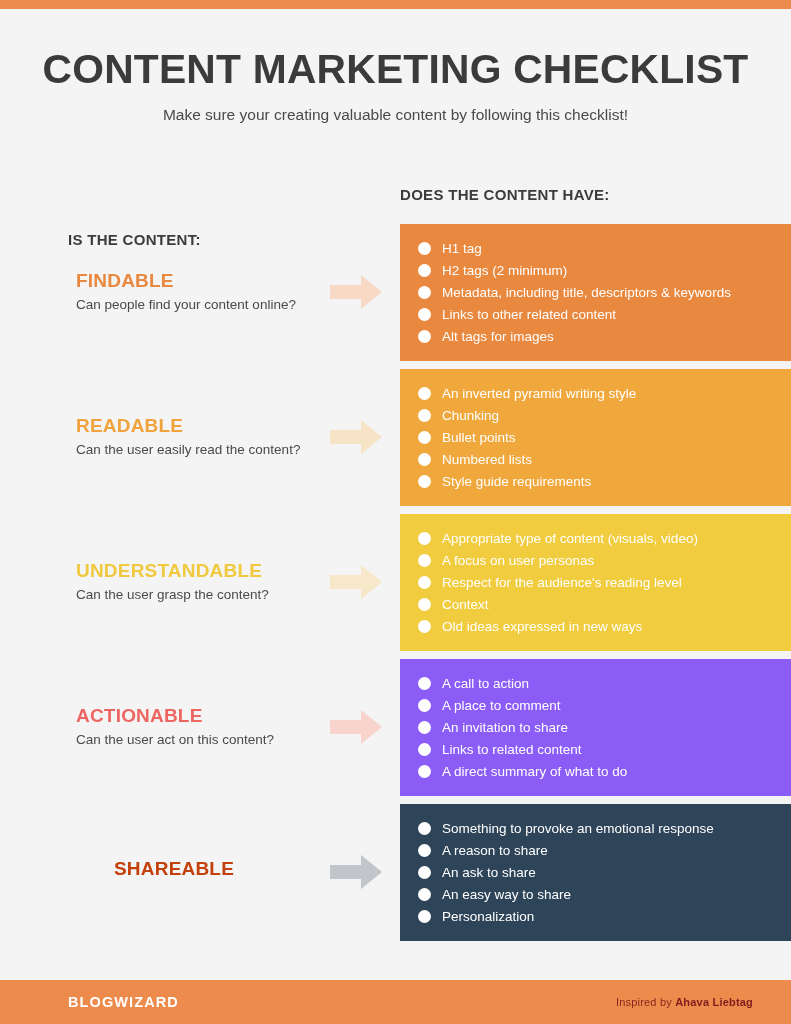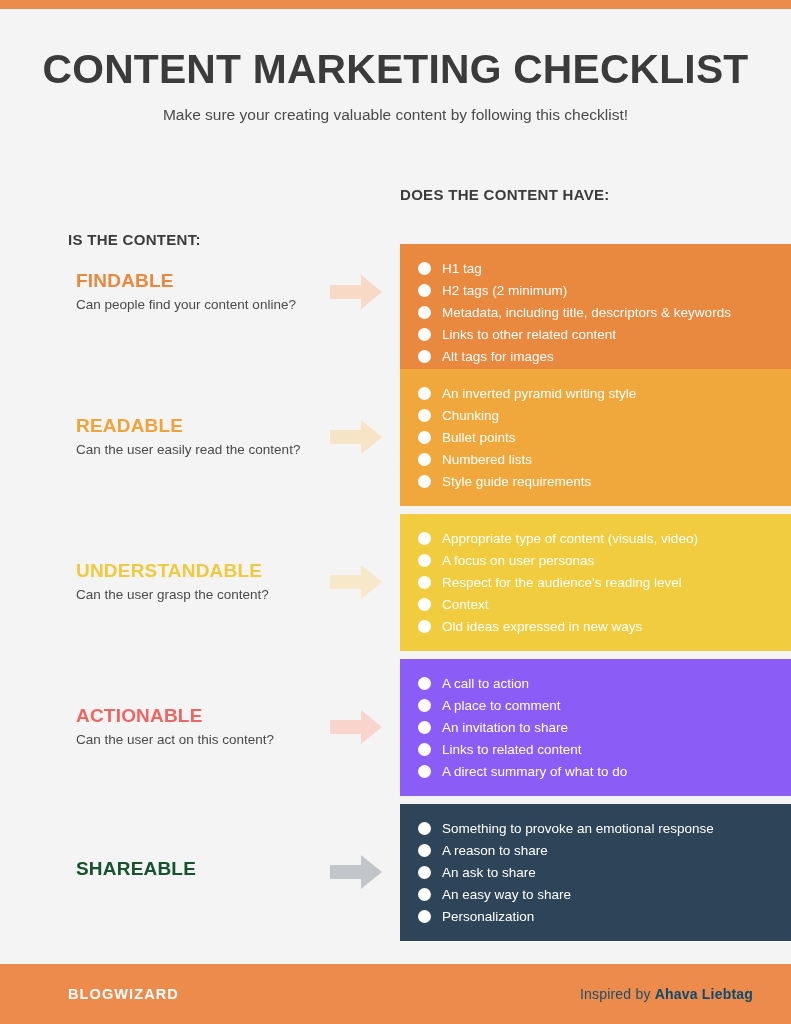--- a/index.html
+++ b/index.html
@@ -150,37 +150,37 @@
   .bullet-text {
     font-size: 13.5px;
     color: #ffffff;
     line-height: 1;
     white-space: nowrap;
   }
 
   
   .footer {
     flex: none;
-    height: 60px;
+    height: 44px;
     background: #ed8b4d;
     display: flex;
     align-items: center;
     justify-content: space-between;
     padding: 0 38px 0 68px;
     box-sizing: border-box;
   }
   .brand {
     color: #ffffff;
     font-size: 14.5px;
     font-weight: bold;
     letter-spacing: 1.1px;
   }
   .credit {
-    color: #0c4a6e;
-    font-size: 14px;
+    color: #7f1d1d;
+    font-size: 11px;
     letter-spacing: 0.2px;
   }
   .credit .credit-prefix { opacity: 0.92; }
   .credit .credit-name { font-weight: bold; }
 </style>
 </head>
 <body>
 
 <div class="page">
 
@@ -200,21 +200,21 @@
       <div class="row" style="top: 0px;">
         <div class="row-label">
           <div class="row-title" style="color: rgb(233, 136, 63);">FINDABLE</div>
           <div class="row-question">Can people find your content online?</div>
         </div>
         <div class="arrow">
           <svg viewBox="0 0 52 34" xmlns="http://www.w3.org/2000/svg">
             <polygon points="0,10 31,10 31,0 52,17 31,34 31,24 0,24" fill="#f7d9c6"></polygon>
           </svg>
         </div>
-        <div class="panel" style="background: rgb(233, 136, 63); margin-top: 20px;">
+        <div class="panel" style="background: rgb(233, 136, 63);">
           <div class="bullet-row">
             <span class="dot"></span>
             <span class="bullet-text">H1 tag</span>
           </div>
           <div class="bullet-row">
             <span class="dot"></span>
             <span class="bullet-text">H2 tags (2 minimum)</span>
           </div>
           <div class="bullet-row">
             <span class="dot"></span>
@@ -324,21 +324,21 @@
             <span class="bullet-text">Links to related content</span>
           </div>
           <div class="bullet-row">
             <span class="dot"></span>
             <span class="bullet-text">A direct summary of what to do</span>
           </div>
         </div>
       </div>
       <div class="row" style="top: 580px;">
         <div class="row-label">
-          <div class="row-title" style="color: #14532d;">SHAREABLE</div>
+          <div class="row-title" style="color: #c2410c; margin-left: 38px;">SHAREABLE</div>
         </div>
         <div class="arrow">
           <svg viewBox="0 0 52 34" xmlns="http://www.w3.org/2000/svg">
             <polygon points="0,10 31,10 31,0 52,17 31,34 31,24 0,24" fill="#c2c6cb"></polygon>
           </svg>
         </div>
         <div class="panel" style="background: rgb(46, 68, 89);">
           <div class="bullet-row">
             <span class="dot"></span>
             <span class="bullet-text">Something to provoke an emotional response</span>

